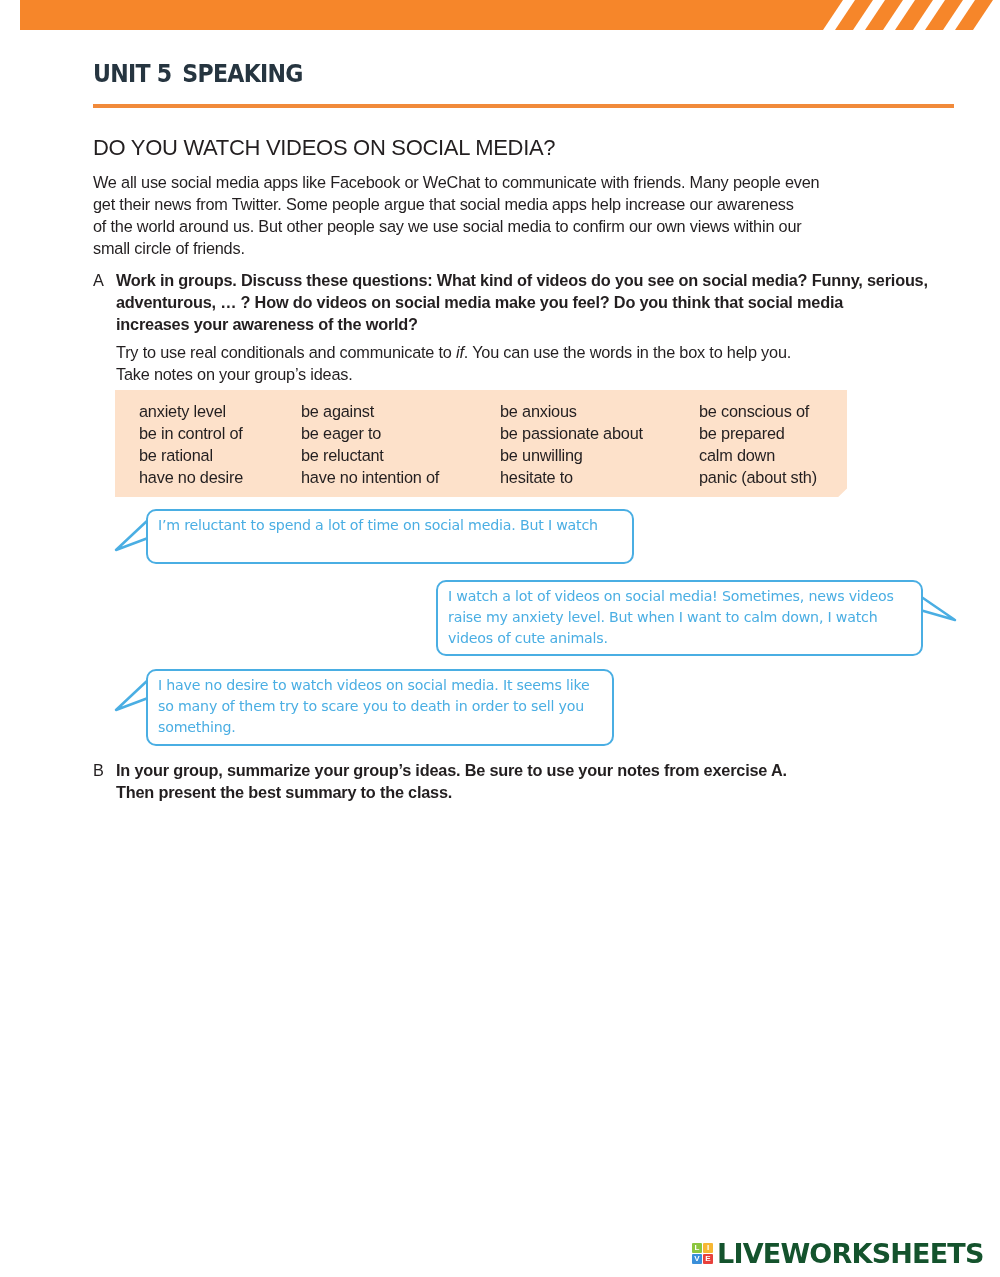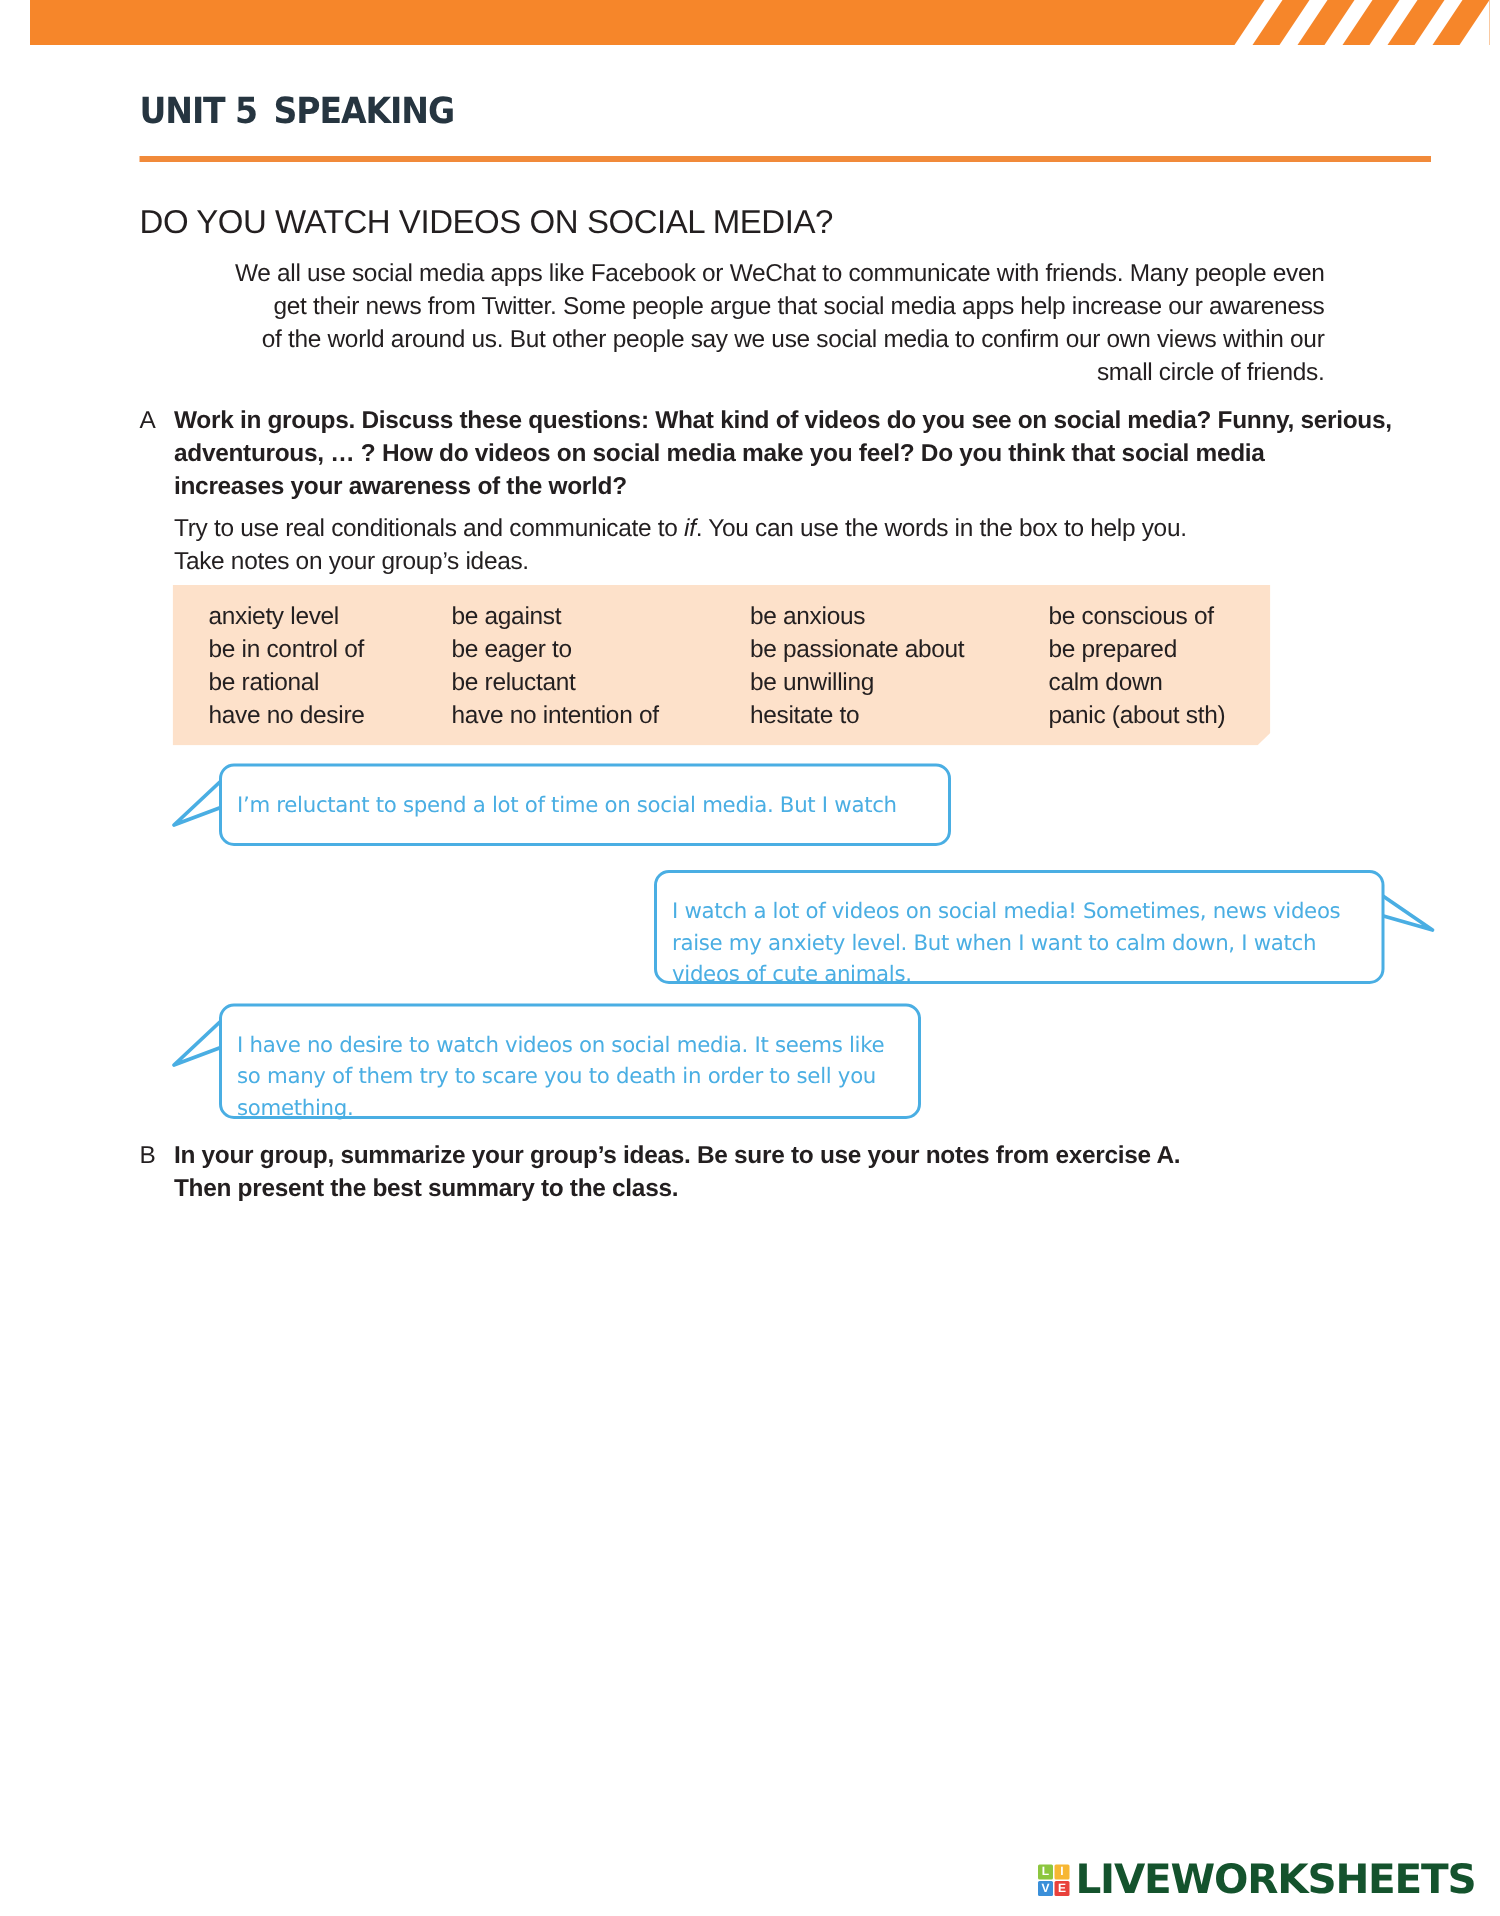--- a/index.html
+++ b/index.html
@@ -6,36 +6,36 @@
     body { width: 1000px; height: 1277px; position: relative; overflow: hidden;
            font-family: "Liberation Sans", sans-serif; color: #231f20; }
     .top-bar { position: absolute; left: 20px; top: 0; width: 973px; height: 30px; background: #f6862a; overflow: hidden; }
     .top-bar svg { position: absolute; right: 0; top: 0; }
     .unit-title { position: absolute; left: 93px; top: 60px; font-family: "DejaVu Sans", sans-serif; font-weight: bold;
                   font-size: 24px; letter-spacing: -0.8px; color: #263540; transform: scaleX(0.92); transform-origin: left; }
     .unit-title .gap { display: inline-block; width: 12px; }
     .unit-rule { position: absolute; left: 93px; top: 104px; width: 861px; height: 4px; background: #f18a3a; }
     .section-title { position: absolute; left: 93px; top: 135px; font-size: 22px; color: #231f20; letter-spacing: -0.3px; }
     .intro { position: absolute; left: 93px; top: 171px; width: 790px; font-size: 16.3px; line-height: 22px; letter-spacing: -0.2px; }
-    .intro div { white-space: nowrap; text-align: right; }
+    .intro div { white-space: nowrap; }
     .ex { position: absolute; left: 93px; width: 860px; font-size: 16.3px; line-height: 22px; letter-spacing: -0.2px; }
     .ex .letter { position: absolute; left: 0; top: 0; font-weight: normal; }
     .ex .q { margin-left: 23px; font-weight: bold; }
     .ex .q div, .ex .note div { white-space: nowrap; }
     .ex .note { margin-left: 23px; margin-top: 6px; }
     .ex-a { top: 269px; }
     .ex-b { top: 759px; }
     .word-box { position: absolute; left: 115px; top: 390px; width: 732px; height: 107px; background: #fde1ca;
                 clip-path: polygon(0 0, 100% 0, 100% 92%, 98.8% 100%, 0 100%); }
     .word-grid { position: absolute; left: 139px; top: 400px; display: grid;
                  grid-template-columns: 162px 199px 199px 170px; font-size: 16.3px; line-height: 22px; letter-spacing: -0.2px; }
     .word-grid span { white-space: nowrap; }
     .bubble { position: absolute; border: 2.5px solid #4aaee3; border-radius: 10px; background: #fff; box-sizing: border-box;
               color: #4aaee3; font-family: "DejaVu Sans", sans-serif; font-size: 14.2px; line-height: 21px;
-              padding: 16px 10px; letter-spacing: -0.2px; }
+              padding: 4px 10px; letter-spacing: -0.2px; }
     .bubble div { white-space: nowrap; }
     .tail { position: absolute; }
     .b1 { left: 146px; top: 509px; width: 488px; height: 55px; }
     .b2 { left: 436px; top: 580px; width: 487px; height: 76px; }
     .b3 { left: 146px; top: 669px; width: 468px; height: 77px; }
     .footer-logo { position: absolute; left: 692px; top: 1238px; display: flex; align-items: center; }
     .logo-icon { display: grid; grid-template-columns: 10px 10px; grid-template-rows: 10px 10px; gap: 1px; margin-right: 4px; }
     .logo-icon span { display: block; font-size: 8px; font-weight: bold; color: #fff; text-align: center; line-height: 10px; border-radius: 1px; }
     .logo-text { font-family: "DejaVu Sans", sans-serif; font-weight: bold; font-size: 27px; color: #14532d; letter-spacing: -0.8px; }
   </style>

